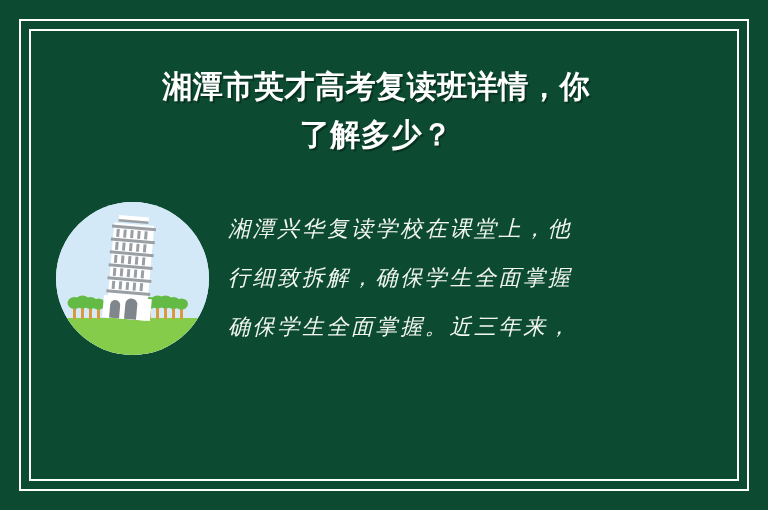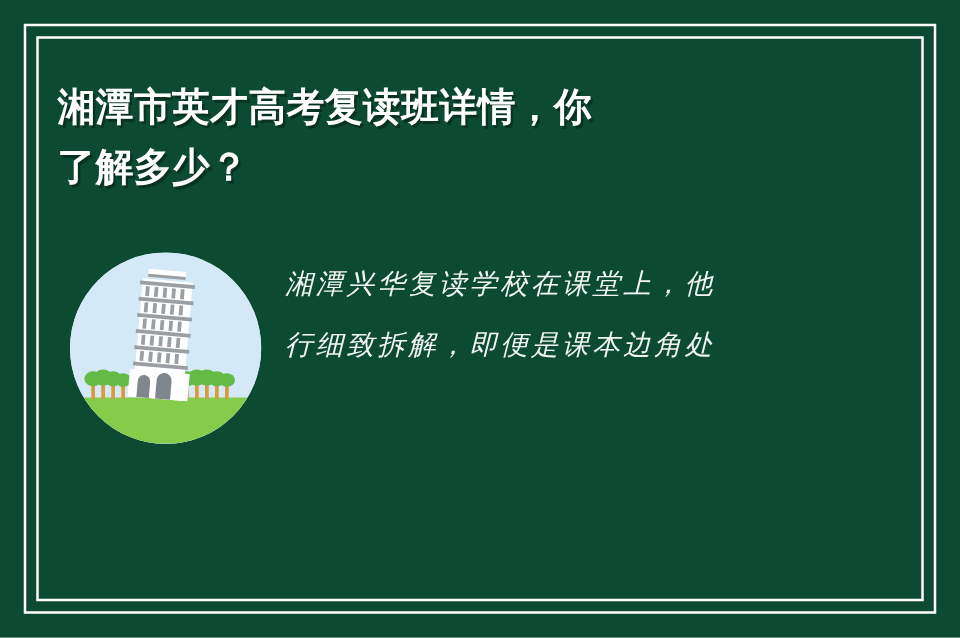--- a/index.html
+++ b/index.html
@@ -39,23 +39,24 @@
     right: 29px;
     bottom: 29px;
     border: 2px solid #ffffff;
     box-sizing: border-box;
     pointer-events: none;
   }
 
   
   .headline {
     position: absolute;
-    left: 46px;
+    left: 56px;
     top: 62px;
     width: 660px;
+    text-align: center;
   }
   .headline .hl-line {
     display: block;
     color: #ffffff;
     font-family: "DejaVu Sans", sans-serif;
     font-weight: bold;
     font-size: 31px;
     line-height: 48px;
     letter-spacing: 0.5px;
     text-shadow: 2px 2px 0 rgba(0,0,0,0.30);
@@ -85,21 +86,21 @@
   
   .body-text {
     position: absolute;
     left: 228px;
     top: 204px;
     width: 432px;
   }
   .body-text .bt-line {
     display: block;
     color: #f2f6f3;
-    font-family: Liberation Mono, monospace;
+    font-family: Liberation Serif, serif;
     font-size: 22px;
     line-height: 49px;
     letter-spacing: 2.6px;
     font-style: italic;
     white-space: nowrap;
   }
 </style>
 </head>
 <body>
 
@@ -197,16 +198,17 @@
             <path d="M53 117 v-13 a5 5 0 0 1 10 0 v13 z"></path>
             <path d="M68 117 v-15 a6 6 0 0 1 12 0 v15 z"></path>
           </g>
         </g>
       </svg>
     </div>
   </div>
 
   <div class="body-text">
     <span class="bt-line">湘潭兴华复读学校在课堂上，他</span>
-    <span class="bt-line">行细致拆解，即便是课本边角处</span>
+    <span class="bt-line">行细致拆解，确保学生全面掌握</span>
+    <span class="bt-line">确保学生全面掌握。近三年来，</span>
   </div>
 
 </div>
 
 </body></html>

